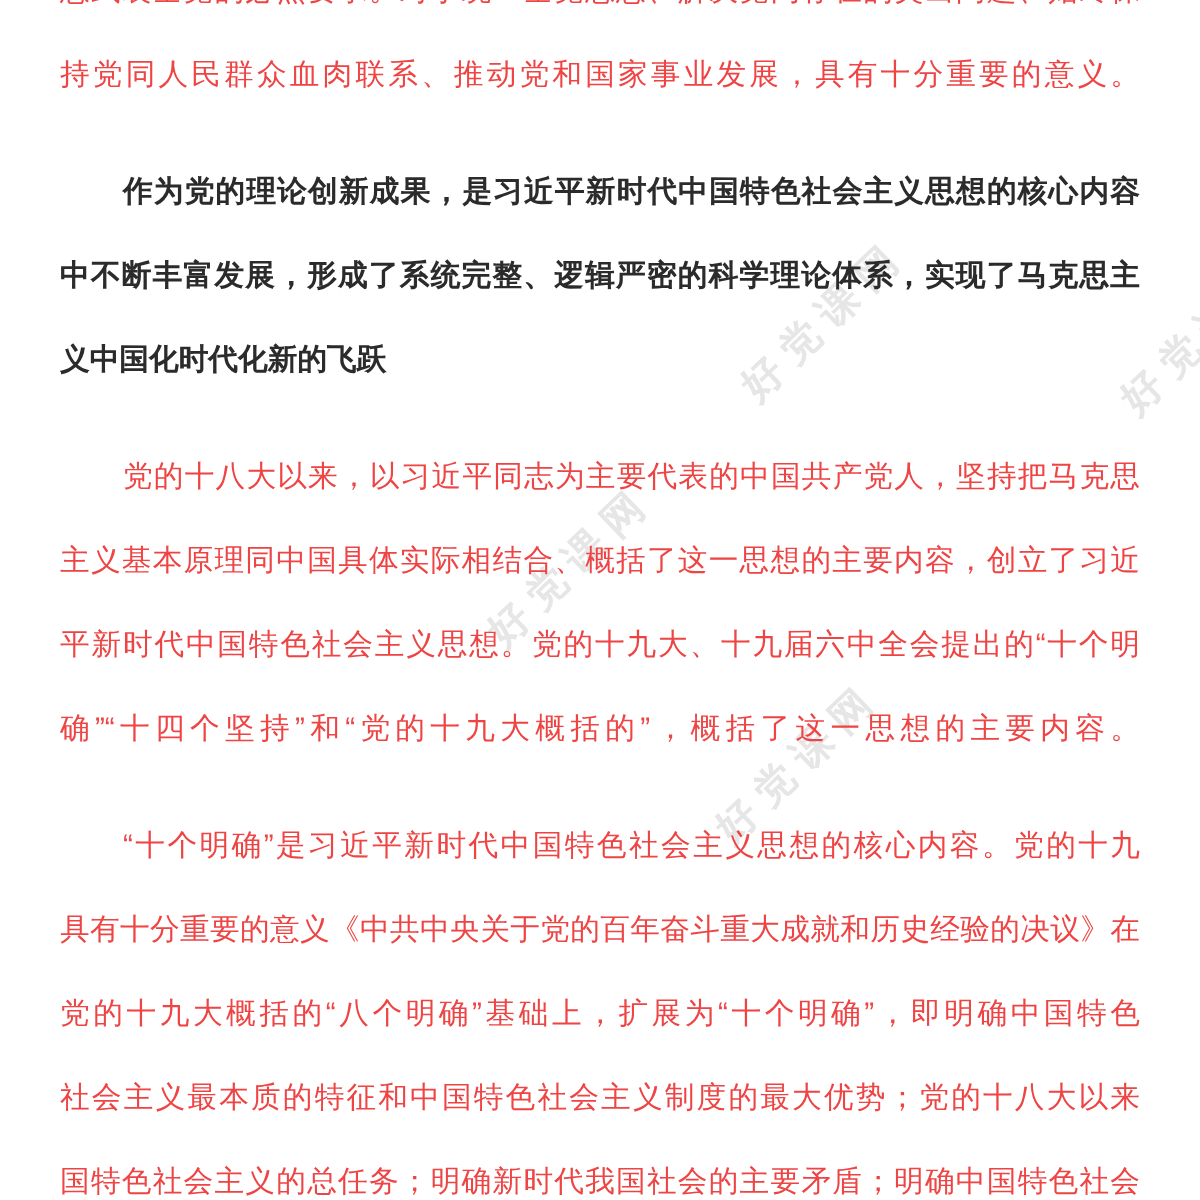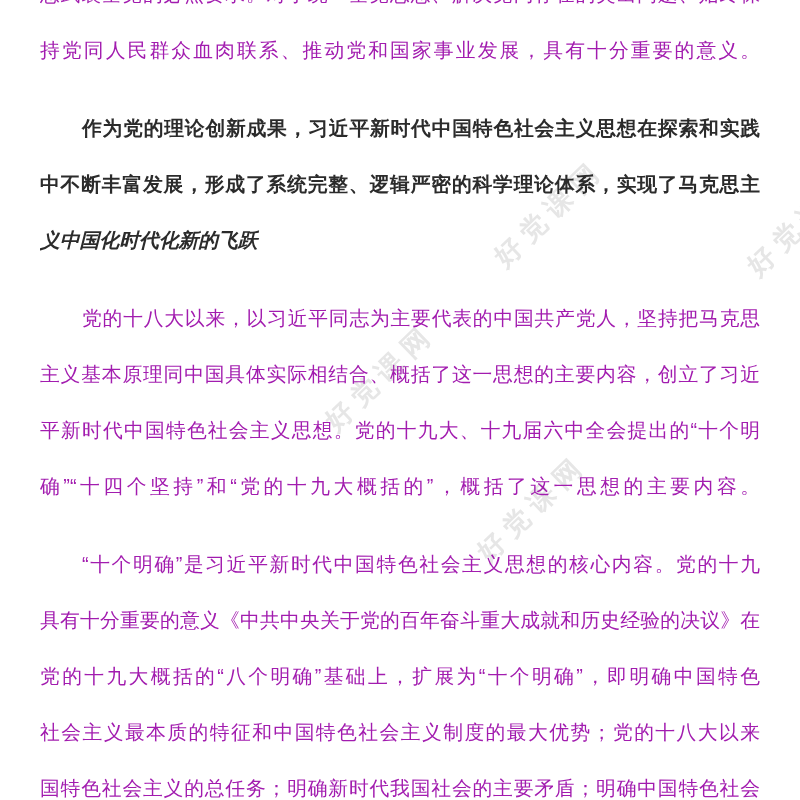--- a/index.html
+++ b/index.html
@@ -44,56 +44,55 @@
     width: 720px;
   }
   .para { margin: 0; }
   .para + .para { margin-top: 22px; }
   .ln {
     box-sizing: border-box;
     width: 720px;
     height: 56px;
     line-height: 56px;
     font-size: 19.8px;
-    color: #a21caf;
+    color: #ef4444;
     text-align: justify;
     text-align-last: justify;
     white-space: nowrap;
     overflow: hidden;
   }
   .para.bold .ln {
     font-weight: 700;
     color: #2b2b2b;
   }
   .ln.ind { padding-left: 42px; }
   .ln.short {
     text-align-last: left;
     text-align: right;
-    font-style: italic;
   }
 </style>
 </head>
 <body>
 
 <div id="page">
 
   <span class="wm wm1">好党课网</span>
   <span class="wm wm2">好党课网</span>
   <span class="wm wm3">好党课网</span>
   <span class="wm wm4">好党课网</span>
 
   <div class="content">
 
     <div class="para">
       <div class="ln">想武装全党的必然要求。对于统一全党思想、解决党内存在的突出问题、始终保</div>
       <div class="ln">持党同人民群众血肉联系、推动党和国家事业发展，具有十分重要的意义。</div>
     </div>
 
     <div class="para bold">
-      <div class="ln ind">作为党的理论创新成果，习近平新时代中国特色社会主义思想在探索和实践</div>
+      <div class="ln ind">作为党的理论创新成果，是习近平新时代中国特色社会主义思想的核心内容</div>
       <div class="ln">中不断丰富发展，形成了系统完整、逻辑严密的科学理论体系，实现了马克思主</div>
       <div class="ln short">义中国化时代化新的飞跃</div>
     </div>
 
     <div class="para">
       <div class="ln ind">党的十八大以来，以习近平同志为主要代表的中国共产党人，坚持把马克思</div>
       <div class="ln">主义基本原理同中国具体实际相结合、概括了这一思想的主要内容，创立了习近</div>
       <div class="ln">平新时代中国特色社会主义思想。党的十九大、十九届六中全会提出的“十个明</div>
       <div class="ln">确”“十四个坚持”和“党的十九大概括的”，概括了这一思想的主要内容。</div>
     </div>

